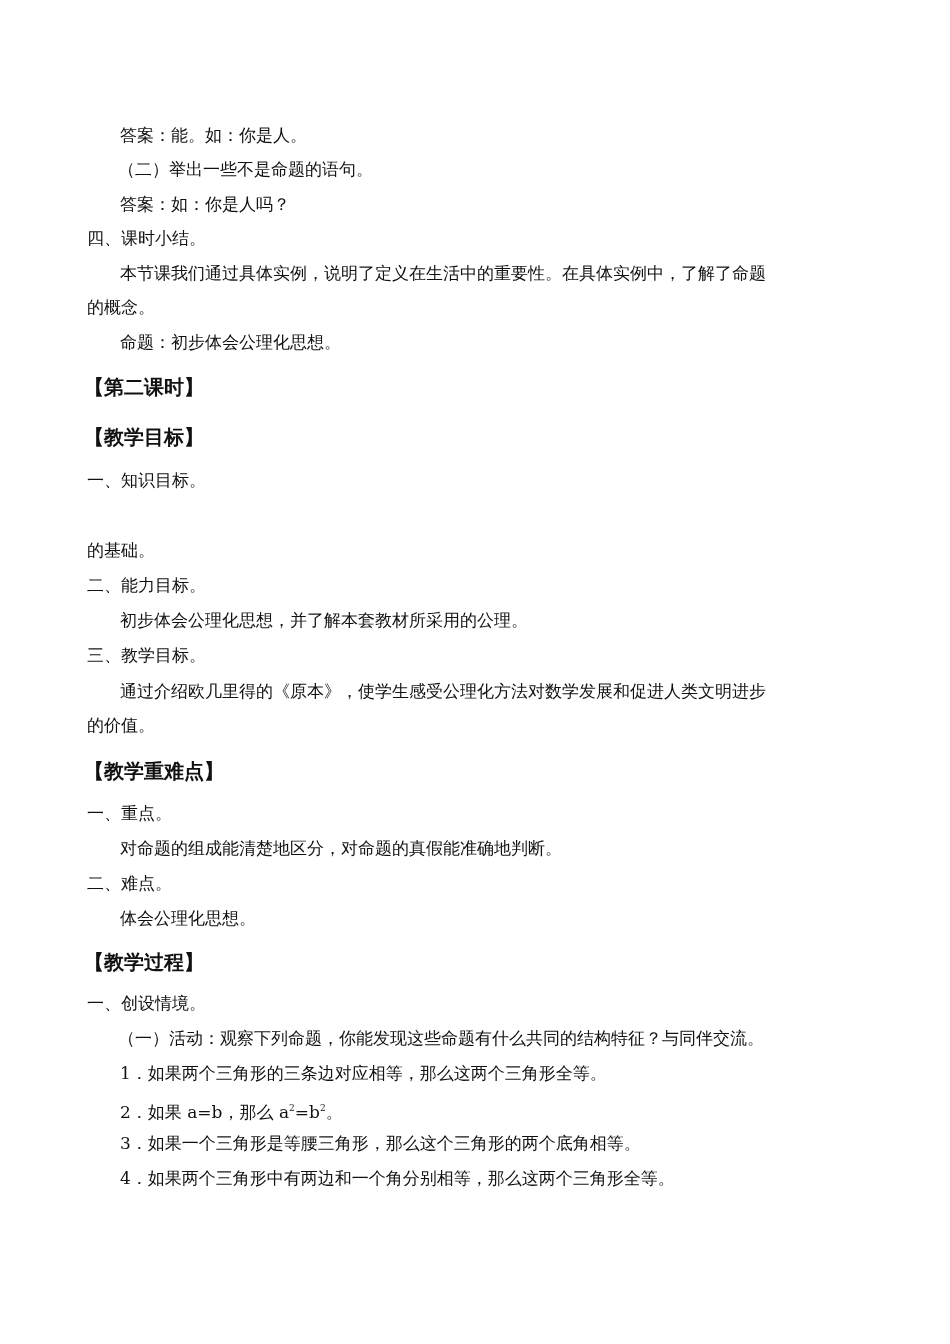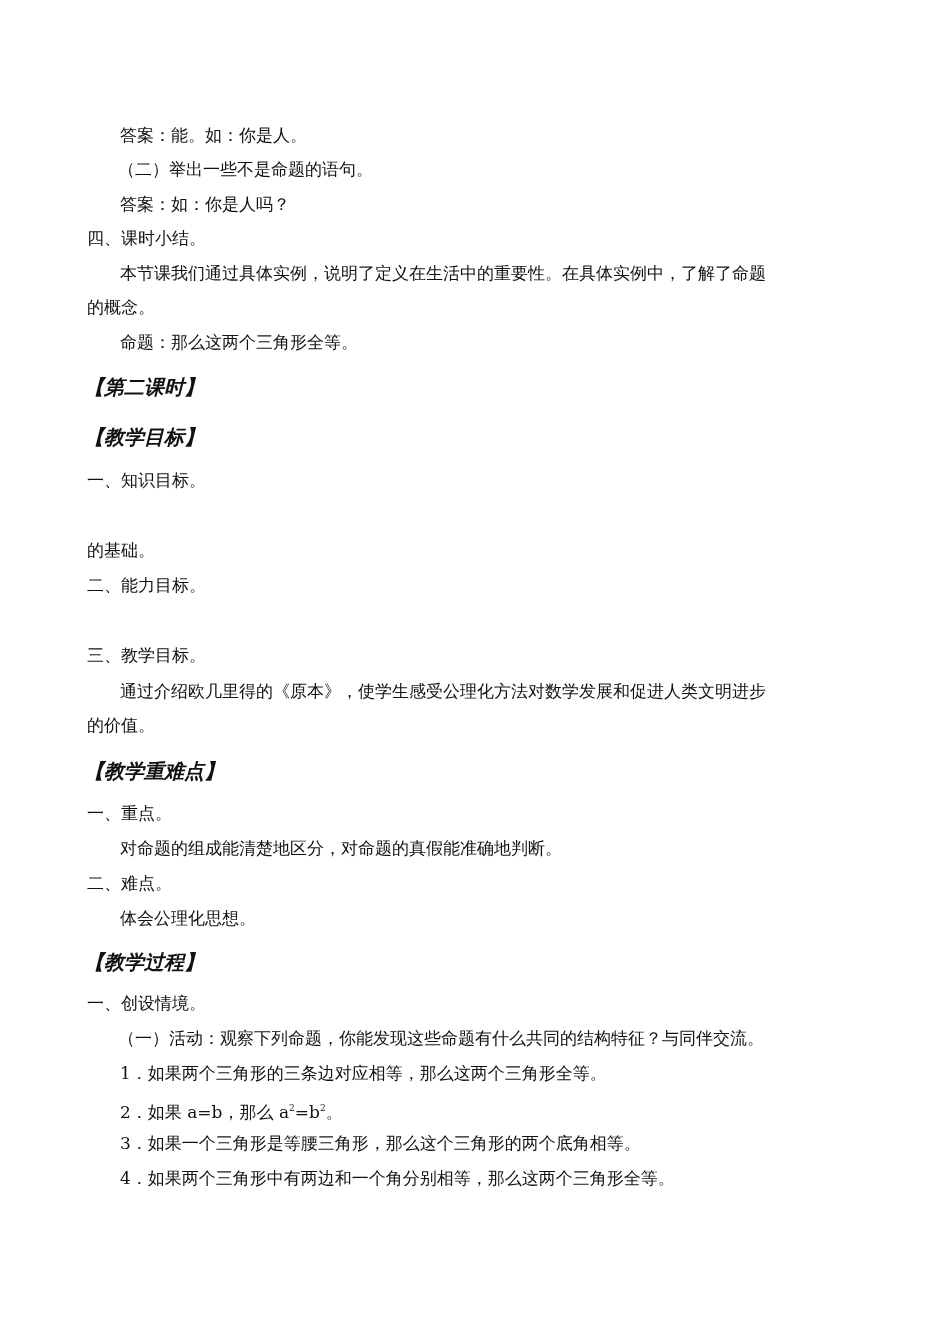--- a/index.html
+++ b/index.html
@@ -2,41 +2,42 @@
 <html><head>
 <meta charset="utf-8">
 <style>
   html, body { margin:0; padding:0; background:#ffffff; }
   body { width:950px; height:1344px; position:relative; overflow:hidden;
          font-family:"DejaVu Serif", "Liberation Serif", serif; color:#111; }
   .page { position:absolute; left:0; top:0; width:794px; height:1344px;border-radius:26px; }
   .line { position:absolute; left:87px; white-space:nowrap; font-size:17px; line-height:20px; }
   .ind { left:120px; }
   .ind2 { left:118px; }
-  .head { font-family:"DejaVu Sans", "Liberation Sans", sans-serif; font-weight:bold; font-size:20px; left:84px;font-style:italic; }
+  .head { font-family:"DejaVu Sans", "Liberation Sans", sans-serif; font-weight:bold; font-size:20px; left:84px; }
   sup { font-size:9px; vertical-align:7px; line-height:0; }
 </style>
 </head>
 <body>
 
 <div class="page">
   <div class="line ind" style="top:125px">答案：能。如：你是人。</div>
   <div class="line ind2" style="top:159px">（二）举出一些不是命题的语句。</div>
   <div class="line ind" style="top:194px">答案：如：你是人吗？</div>
   <div class="line" style="top:228px">四、课时小结。</div>
   <div class="line ind" style="top:263px">本节课我们通过具体实例，说明了定义在生活中的重要性。在具体实例中，了解了命题</div>
   <div class="line" style="top:297px">的概念。</div>
-  <div class="line ind" style="top:332px">命题：那么这两个三角形全等。</div>
+  <div class="line ind" style="top:332px">命题：初步体会公理化思想。</div>
 
   <div class="line head" style="top:377px">【第二课时】</div>
   <div class="line head" style="top:427px">【教学目标】</div>
 
   <div class="line" style="top:470px">一、知识目标。</div>
   <div class="line" style="top:540px">的基础。</div>
   <div class="line" style="top:575px">二、能力目标。</div>
+  <div class="line ind" style="top:610px">初步体会公理化思想，并了解本套教材所采用的公理。</div>
   <div class="line" style="top:645px">三、教学目标。</div>
   <div class="line ind" style="top:681px">通过介绍欧几里得的《原本》，使学生感受公理化方法对数学发展和促进人类文明进步</div>
   <div class="line" style="top:715px">的价值。</div>
 
   <div class="line head" style="top:761px">【教学重难点】</div>
   <div class="line" style="top:803px">一、重点。</div>
   <div class="line ind" style="top:838px">对命题的组成能清楚地区分，对命题的真假能准确地判断。</div>
   <div class="line" style="top:873px">二、难点。</div>
   <div class="line ind" style="top:908px">体会公理化思想。</div>
 

